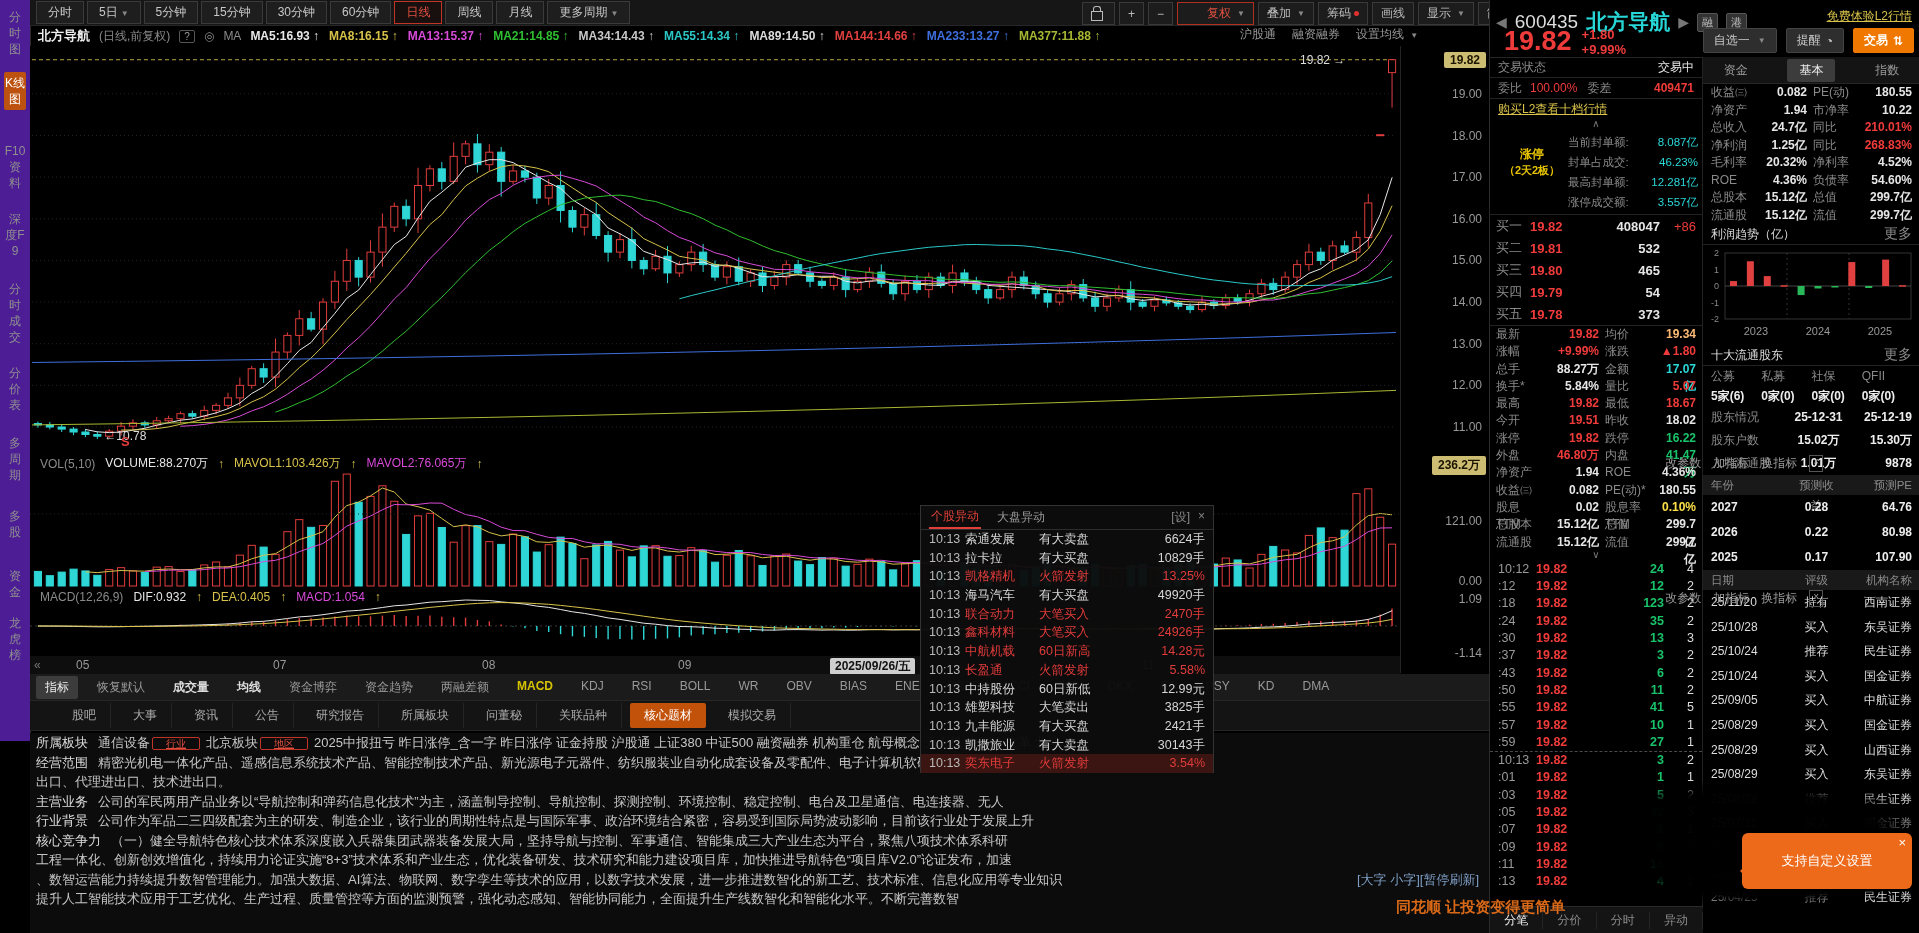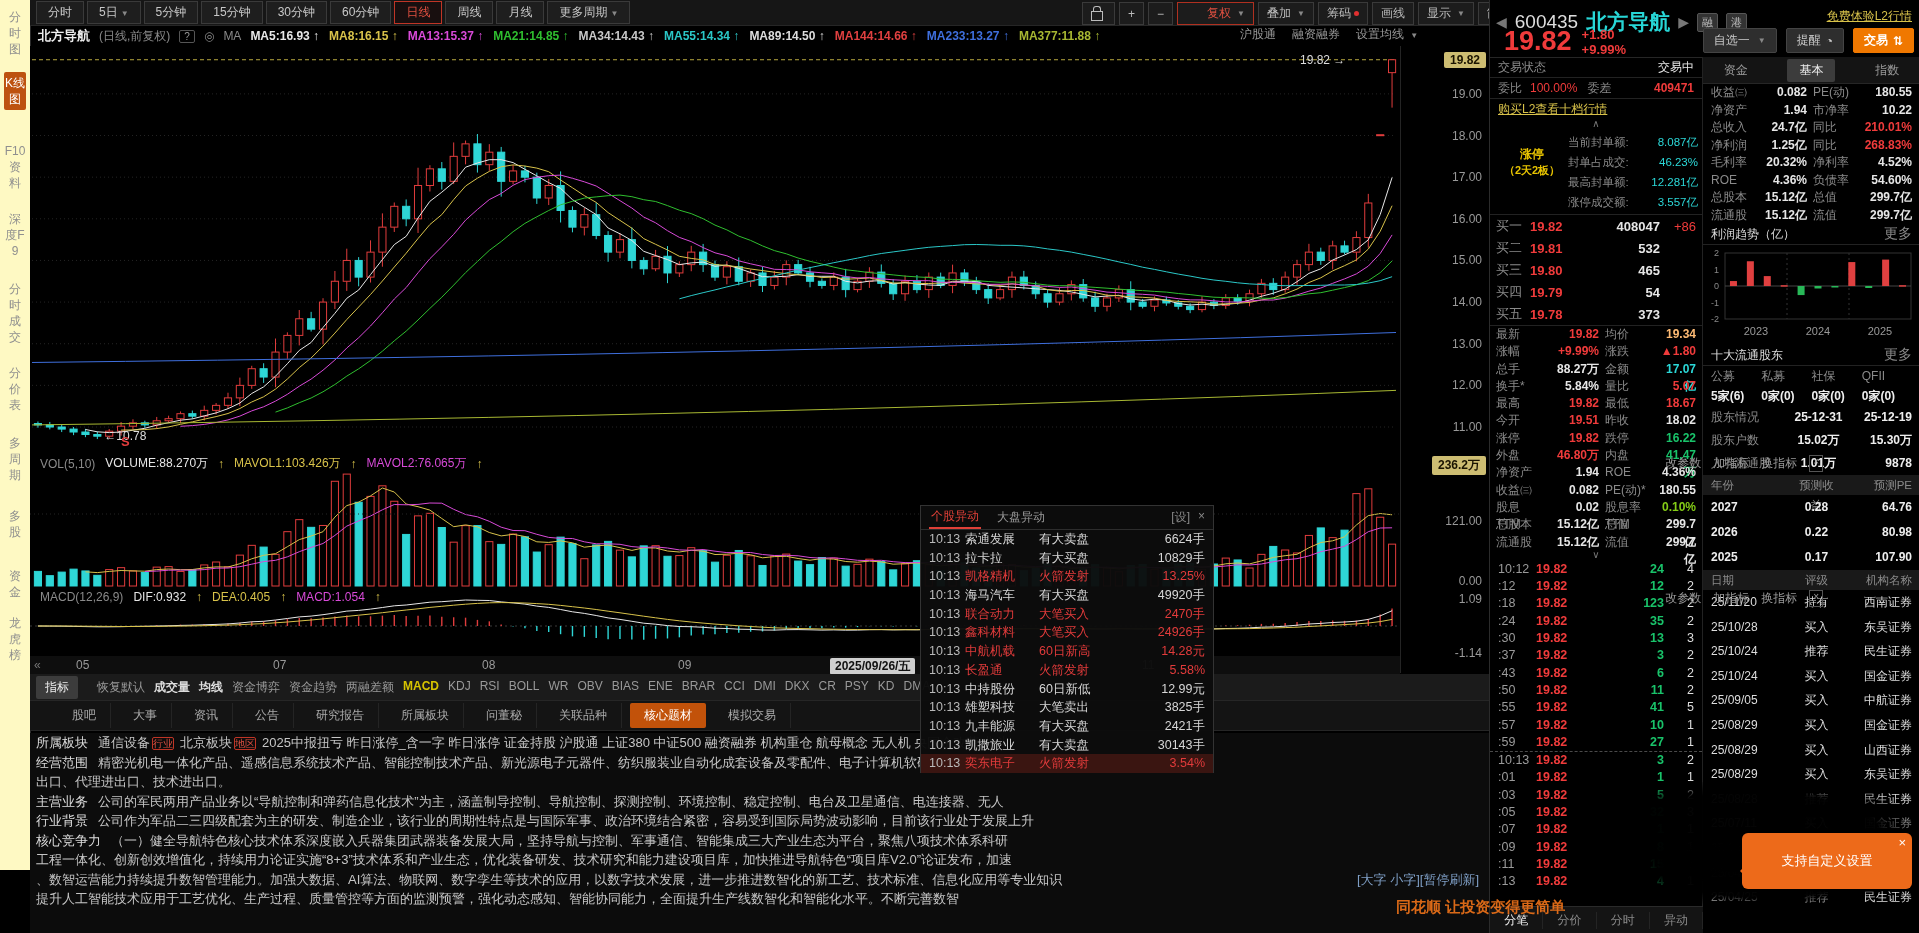--- a/index.html
+++ b/index.html
@@ -1,20 +1,20 @@
 <!DOCTYPE html>
 <html><head>
 <meta charset="utf-8">
 <style>
   html,body{margin:0;padding:0;background:#000;}
   #app{position:relative;width:1919px;height:933px;background:#000;overflow:hidden;
        font-family:"Liberation Sans","DejaVu Sans",sans-serif;color:#c8c8c8;font-size:12px;}
   .abs{position:absolute;}
   
-  .sidebar{left:0;top:0;width:30px;height:870px;background:#fef9c3;border-right:1px solid #2b2b2b;}
+  .sidebar{left:0;top:0;width:30px;height:741px;background:#4c1d95;border-right:1px solid #2b2b2b;}
   .side-item{position:absolute;left:4px;width:22px;text-align:center;color:#8f8f8f;
              word-break:break-all;line-height:16px;font-size:12px;cursor:pointer;padding:3px 0;}
   .side-item.active{background:#bd5210;color:#fff;border-radius:2px;}
   
   .tbar{left:30px;top:0;width:1459px;height:26px;background:#161616;border-bottom:1px solid #262626;
         display:flex;align-items:center;gap:3px;padding-left:6px;box-sizing:border-box;}
   .pbtn{border:1px solid #3a3a3a;background:#1e1e1e;padding:2px 11px;color:#c8c8c8;cursor:pointer;white-space:nowrap;}
   .pbtn.active{border-color:#c03526;color:#e0releases5040;color:#e05040;background:#180f0f;}
   .caret{font-size:8px;color:#888;margin-left:3px;}
   .tools{position:absolute;left:1052px;top:2px;display:flex;gap:4px;align-items:center;}
@@ -53,21 +53,21 @@
   .itab.active{color:#d6c300;font-weight:bold;}
   .tabrow2{left:30px;top:701px;width:1459px;height:30px;background:#141414;border-bottom:1px solid #262626;
            display:flex;align-items:center;gap:8px;padding-left:28px;box-sizing:border-box;color:#aaa;}
   .ntab{padding:4px 14px;cursor:pointer;border-right:1px solid #242424;}
   .ntab.active{background:#c2520a;color:#fff;border-radius:2px;border-right:none;}
   
   .news{left:30px;top:733px;width:1459px;height:200px;background:#0c0c0c;overflow:hidden;}
   .newsrow{position:relative;height:19.5px;line-height:19.5px;white-space:nowrap;overflow:hidden;
            padding-left:6px;font-size:13px;color:#c6c6c6;}
   .newsrow .lbl{color:#dedede;margin-right:10px;}
-  .tagbox{border:1px solid #c03526;color:#e05040;font-size:10px;padding:0 0;border-radius:2px;margin:0 6px 4px 2px;}
+  .tagbox{border:1px solid #c03526;color:#e05040;font-size:10px;padding:0 13px;border-radius:2px;margin:0 6px 4px 2px;text-decoration:underline;}
   .f10ctrl{position:absolute;right:10px;top:0;color:#7f9fc6;}
   
   .alerts{left:920px;top:505px;width:294px;height:268px;background:rgba(12,12,12,.97);
           border:1px solid #333;box-sizing:border-box;z-index:20;}
   .alerts-head{height:23px;border-bottom:1px solid #2d2d2d;display:flex;align-items:center;gap:14px;padding:0 8px;}
   .atab{color:#999;cursor:pointer;padding:2px 2px;}
   .atab.active{color:#e04038;border-bottom:2px solid #e04038;}
   .alerts-right{margin-left:auto;display:flex;gap:8px;color:#888;}
   .arow{display:flex;height:18.7px;line-height:18.7px;padding:0 8px;font-size:12.5px;color:#d6d6d6;}
   .arow.sel{background:#3a1511;}
@@ -859,21 +859,21 @@
         <span class="tl" style="left: 243px;">07</span>
         <span class="tl" style="left: 452px;">08</span>
         <span class="tl" style="left: 648px;">09</span>
         <span class="tl box" style="left: 800px;">2025/09/26/五</span>
         <span class="tl" style="left: 1112px;">11</span>
       </div>
   </div>
 
   <div class="abs tabrow1">
     <span class="itab lead">指标</span>
-    <div style="display:flex;gap:9px;justify-content:space-between;">
+    <div style="display:flex;gap:28px;justify-content:space-between;">
 
     <span class="itab">恢复默认</span>
         <span class="itab strong">成交量</span>
         <span class="itab strong">均线</span>
         <span class="itab">资金博弈</span>
         <span class="itab">资金趋势</span>
         <span class="itab">两融差额</span>
         <span class="itab active">MACD</span>
         <span class="itab">KDJ</span>
         <span class="itab">RSI</span>
@@ -1202,21 +1202,21 @@
           <div class="strow">
             <span class="sl">收益㈢</span>
             <span class="sv" style="color: rgb(230, 230, 230);">0.082</span>
             <span class="sl2">PE(动)*</span>
             <span class="sv2" style="color: rgb(230, 230, 230);">180.55</span>
           </div>
           <div class="strow">
             <span class="sl">股息TTM</span>
             <span class="sv" style="color: rgb(230, 230, 230);">0.02</span>
             <span class="sl2">股息率TTM</span>
-            <span class="sv2" style="color: #84cc16;">0.10%</span>
+            <span class="sv2" style="color: #fde047;">0.10%</span>
           </div>
           <div class="strow">
             <span class="sl">总股本</span>
             <span class="sv" style="color: rgb(230, 230, 230);">15.12亿</span>
             <span class="sl2">总值</span>
             <span class="sv2" style="color: rgb(230, 230, 230);">299.7亿</span>
           </div>
           <div class="strow">
             <span class="sl">流通股</span>
             <span class="sv" style="color: rgb(230, 230, 230);">15.12亿</span>

